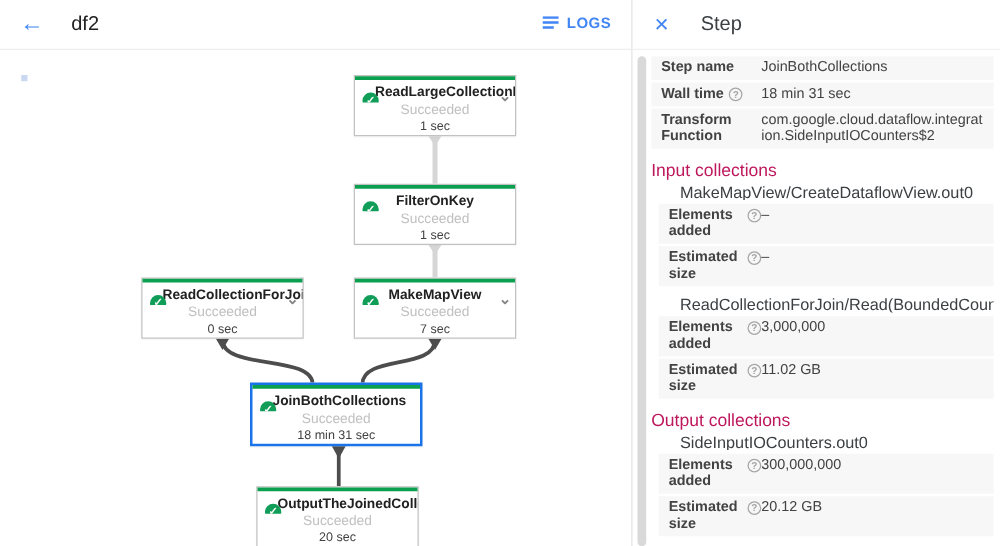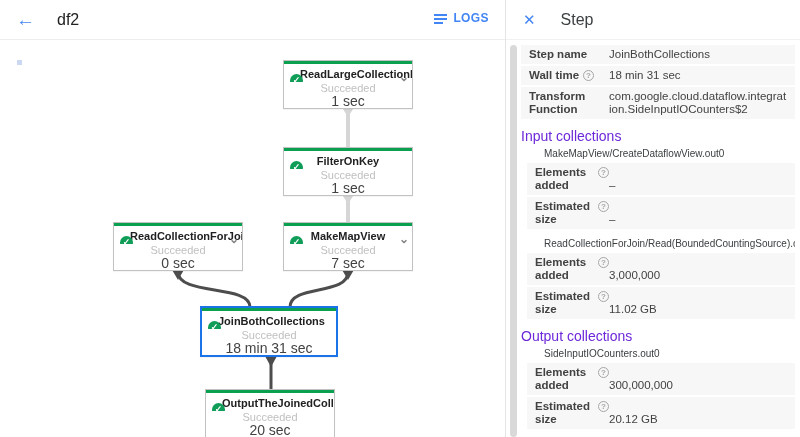--- a/index.html
+++ b/index.html
@@ -22,45 +22,45 @@
 
   .node { position:absolute; width:130px; background:#fff; border:1px solid #c2c2c2;
           text-align:center; cursor:pointer; box-shadow:0 1px 1px rgba(0,0,0,.04); }
   .node .stripe { display:block; height:3px; background:#0ba04f; }
   .node .ntitle { position:relative; font-size:11px; font-weight:bold; color:#212121;
                   line-height:15px; margin-top:3px; padding:0 16px; white-space:nowrap; overflow:hidden; }
   .node .check { position:absolute; left:6px; top:7px; width:13px; height:13px; border-radius:50%;
                  background:#0f9d58; color:#fff; font-size:9px; line-height:13px; text-align:center; }
   .node .chev { position:absolute; right:3px; top:4px; color:#848484; font-size:12px; line-height:12px; cursor:pointer; }
   .node .nstatus { font-size:11px; color:#c0c0c0; line-height:13px; }
-  .node .ntime { font-size:14px; color:#424242; line-height:13px; }
+  .node .ntime { font-size:10px; color:#424242; line-height:13px; }
   .node.selected { border:2px solid #1a73e8; }
 
   
   .right { position:relative; width:295px; height:437px; border-left:1px solid #e4e4e4; background:#fff; }
   .right-header { height:40px; display:flex; align-items:center; padding:0 17px;
                   border-bottom:1px solid #f1f1f1; }
   .close { color:#4285f4; font-size:15px; margin-right:25px; cursor:pointer; }
   .panel-title { font-size:16px; color:#3c4043; }
   .scroll-thumb { position:absolute; left:4px; top:45px; bottom:0; width:7px;
                   background:#d9d9d9; border-radius:4px; }
   .content { position:absolute; left:15px; right:5px; top:45px; bottom:0;
              font-size:11.5px; color:#3c4043; overflow:hidden; }
 
-  .kv { display:flex; background:#f7f7f7; padding:3px 8px; margin-bottom:2px; line-height:13px;align-items:flex-end; }
+  .kv { display:flex; background:#f7f7f7; padding:3px 8px; margin-bottom:2px; line-height:13px; }
   .kv .k { width:80px; flex-shrink:0; font-weight:bold; color:#424242;
            display:flex; align-items:flex-start; gap:4px; }
   .kv .v { flex:1; color:#424242; word-break:break-all; }
   .kv.sub { margin-left:6px; }
   .kv.sub .k { width:74px; }
   .help { width:11px; height:11px; flex-shrink:0; border:1px solid #a6a6a6; border-radius:50%;
           color:#a6a6a6; font-size:8px; line-height:9px; text-align:center; margin-top:1px; cursor:pointer; }
 
-  .section-h { font-size:14px; color:#6d28d9; margin:10px 0 3px; line-height:15px; }
-  .coll-name { font-size:10px; color:#3c4043; margin:2px 0 3px; line-height:13px;
+  .section-h { font-size:14px; color:#be185d; margin:10px 0 3px; line-height:15px; }
+  .coll-name { font-size:13px; color:#3c4043; margin:2px 0 3px; line-height:13px;
                white-space:nowrap; overflow:hidden;padding-left:23px; }
   .group { margin-bottom:8px; }
 </style>
 </head>
 <body>
 
 <div class="app">
 
   <div class="left">
     <div class="left-header">

